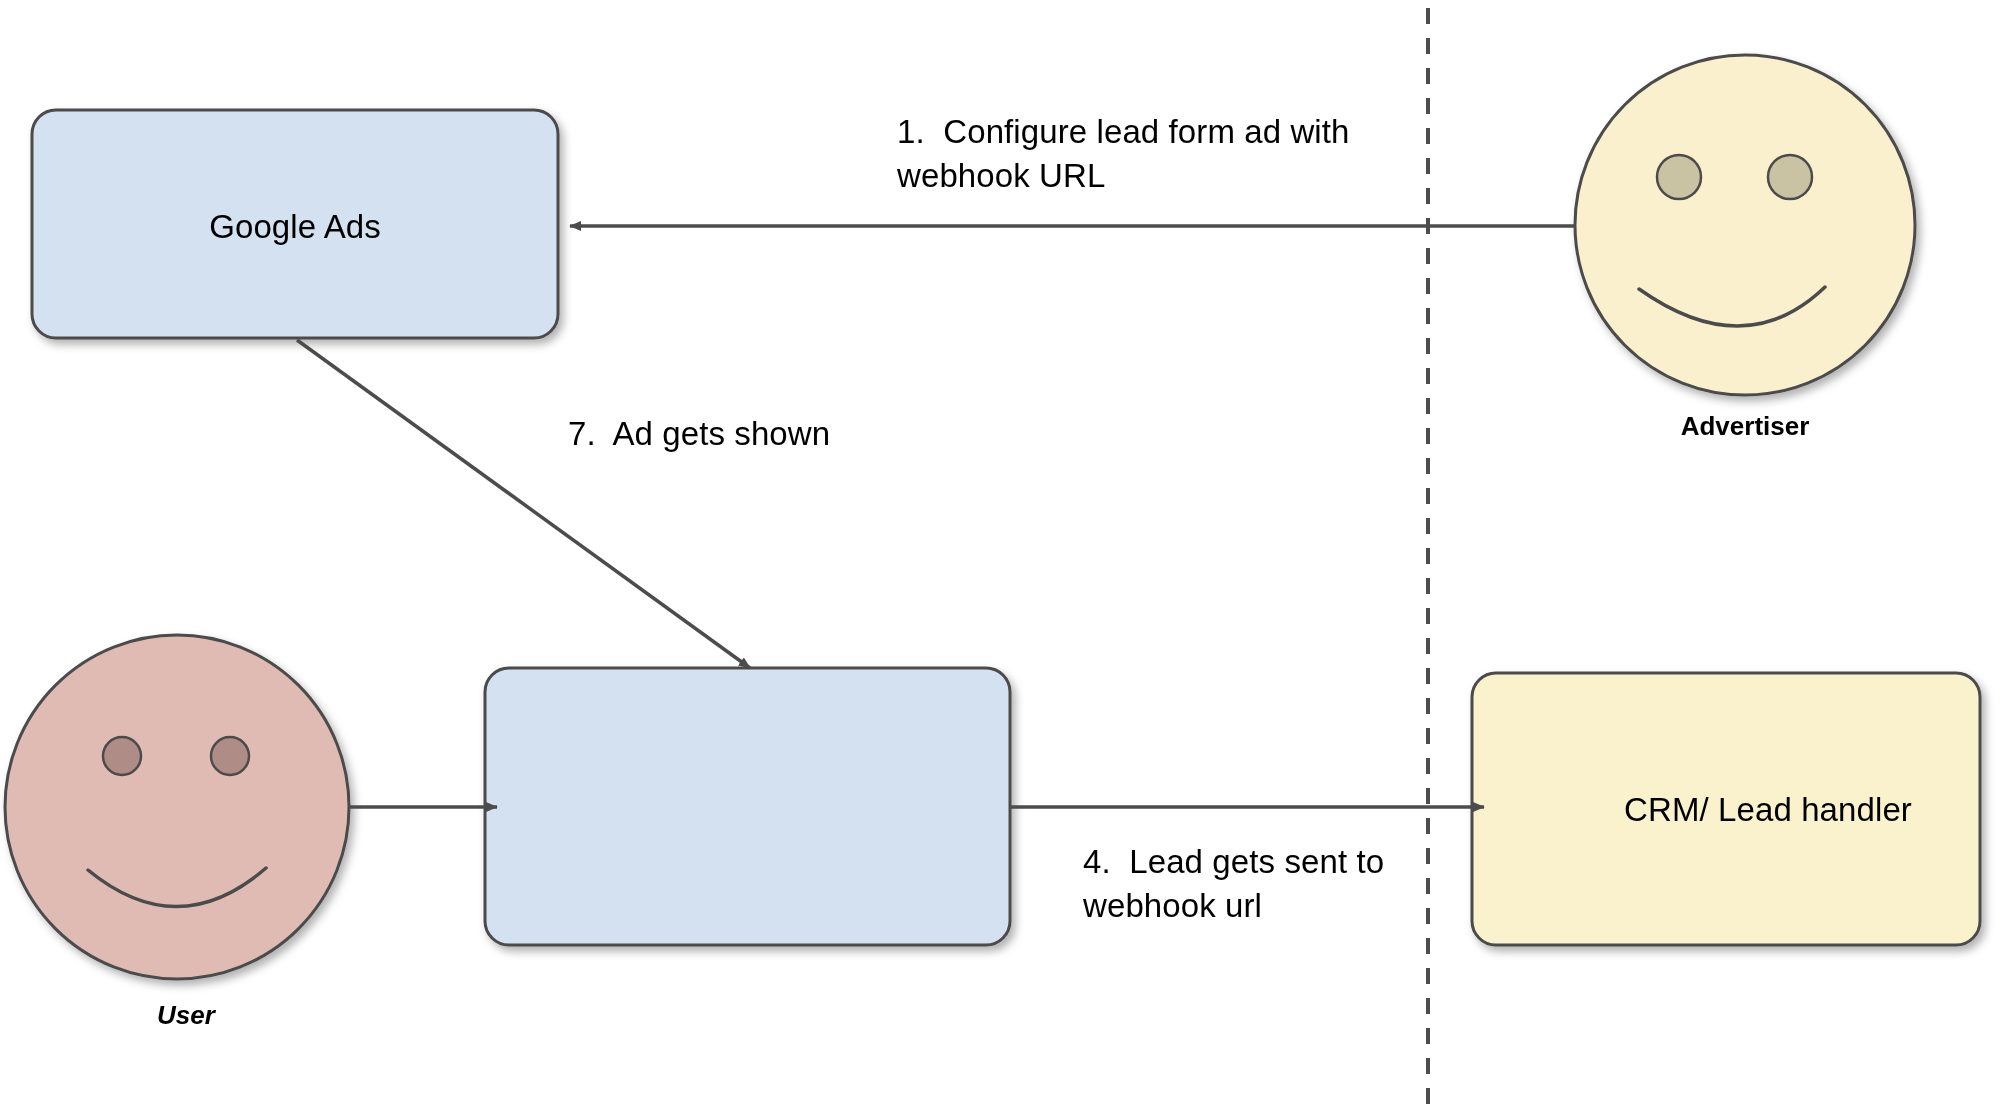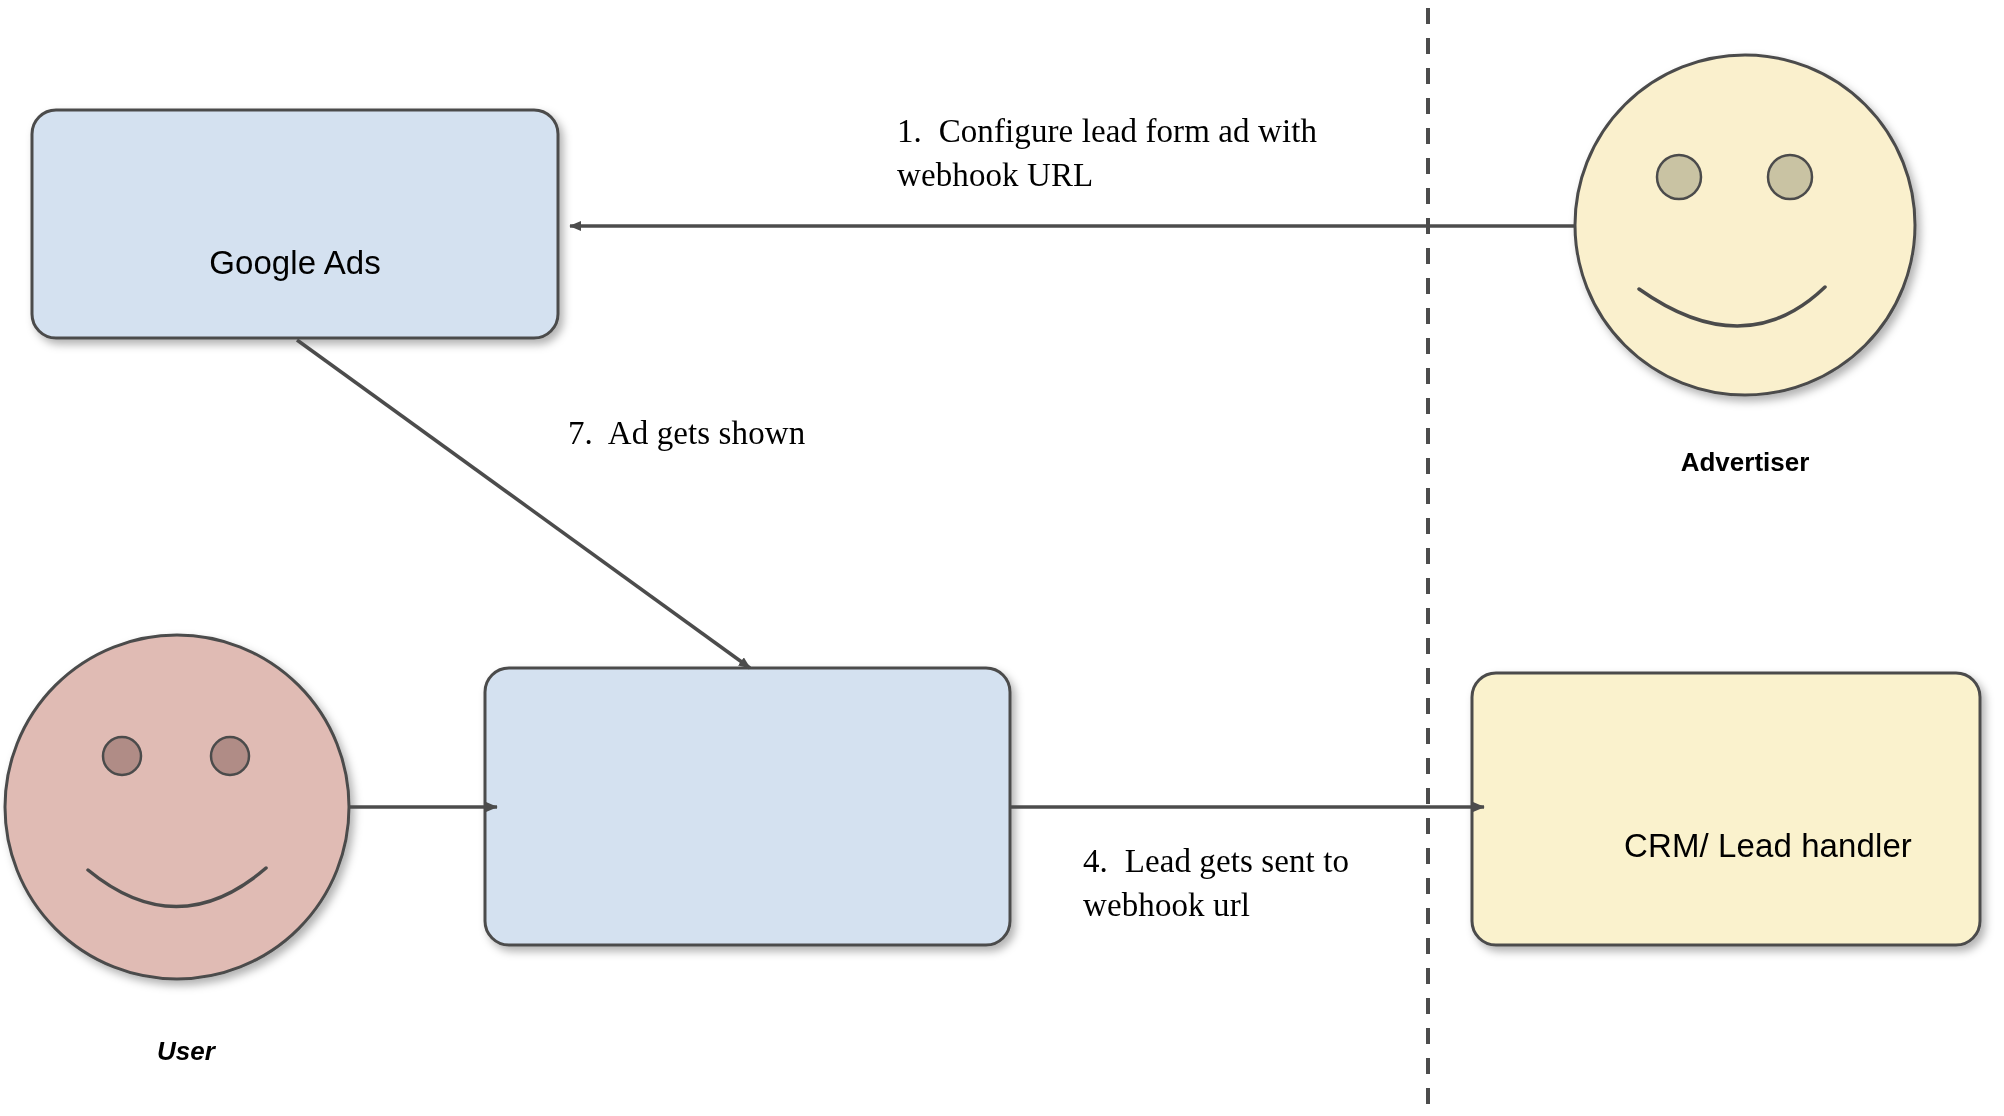--- a/index.html
+++ b/index.html
@@ -25,33 +25,32 @@
     height: 1116px;
   }
   .node-label {
     position: absolute;
     font-family: "Liberation Sans", sans-serif;
     color: #000000;
     text-align: center;
     line-height: 1.30;
     white-space: pre;
     pointer-events: none;
-    margin-top: 36px;
   }
   .box-label {
     font-size: 33px;
     letter-spacing: 0.1px;
   }
   .actor-name {
     font-size: 26px;
     font-weight: bold;
   }
   .edge-label {
     position: absolute;
-    font-family: Liberation Serif, serif;
+    font-family: Liberation Sans, sans-serif;
     font-size: 33px;
     color: #000000;
     line-height: 1.32;
     white-space: pre;
     letter-spacing: 0.1px;
   }
 </style>
 </head>
 <body>
 

